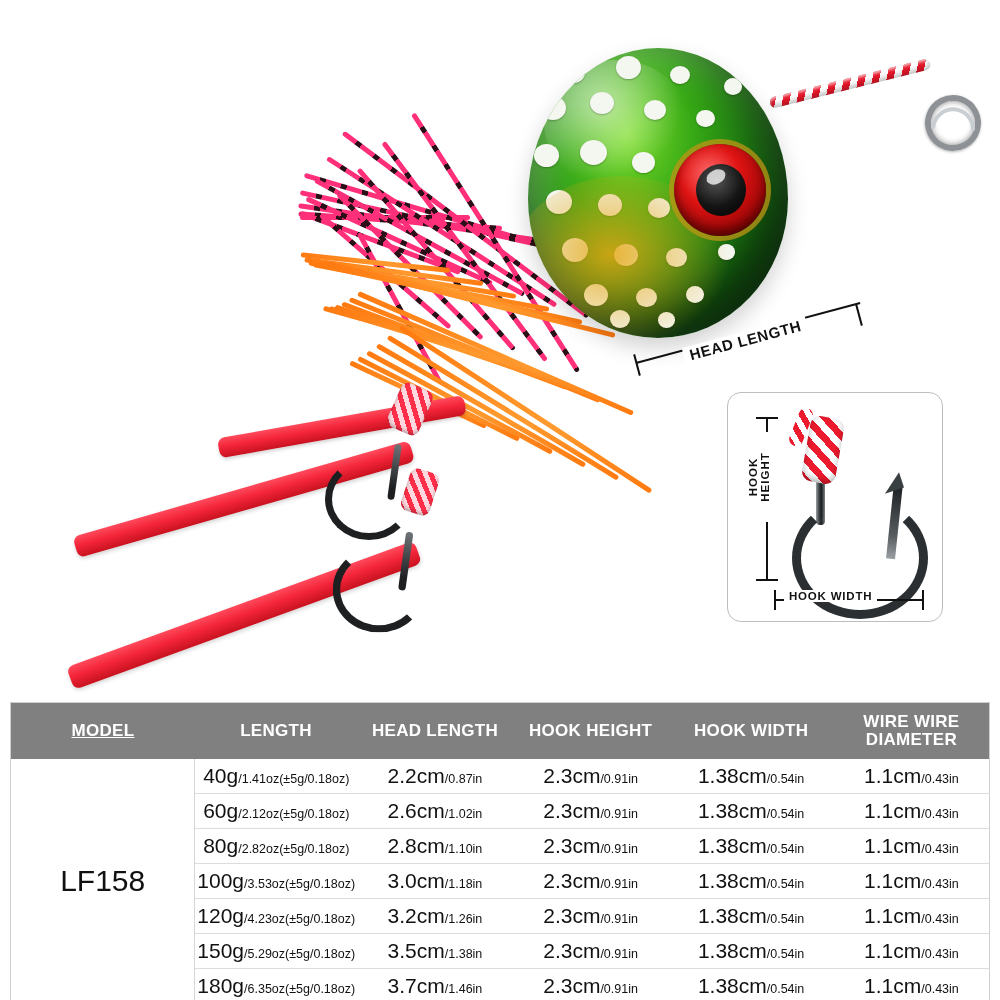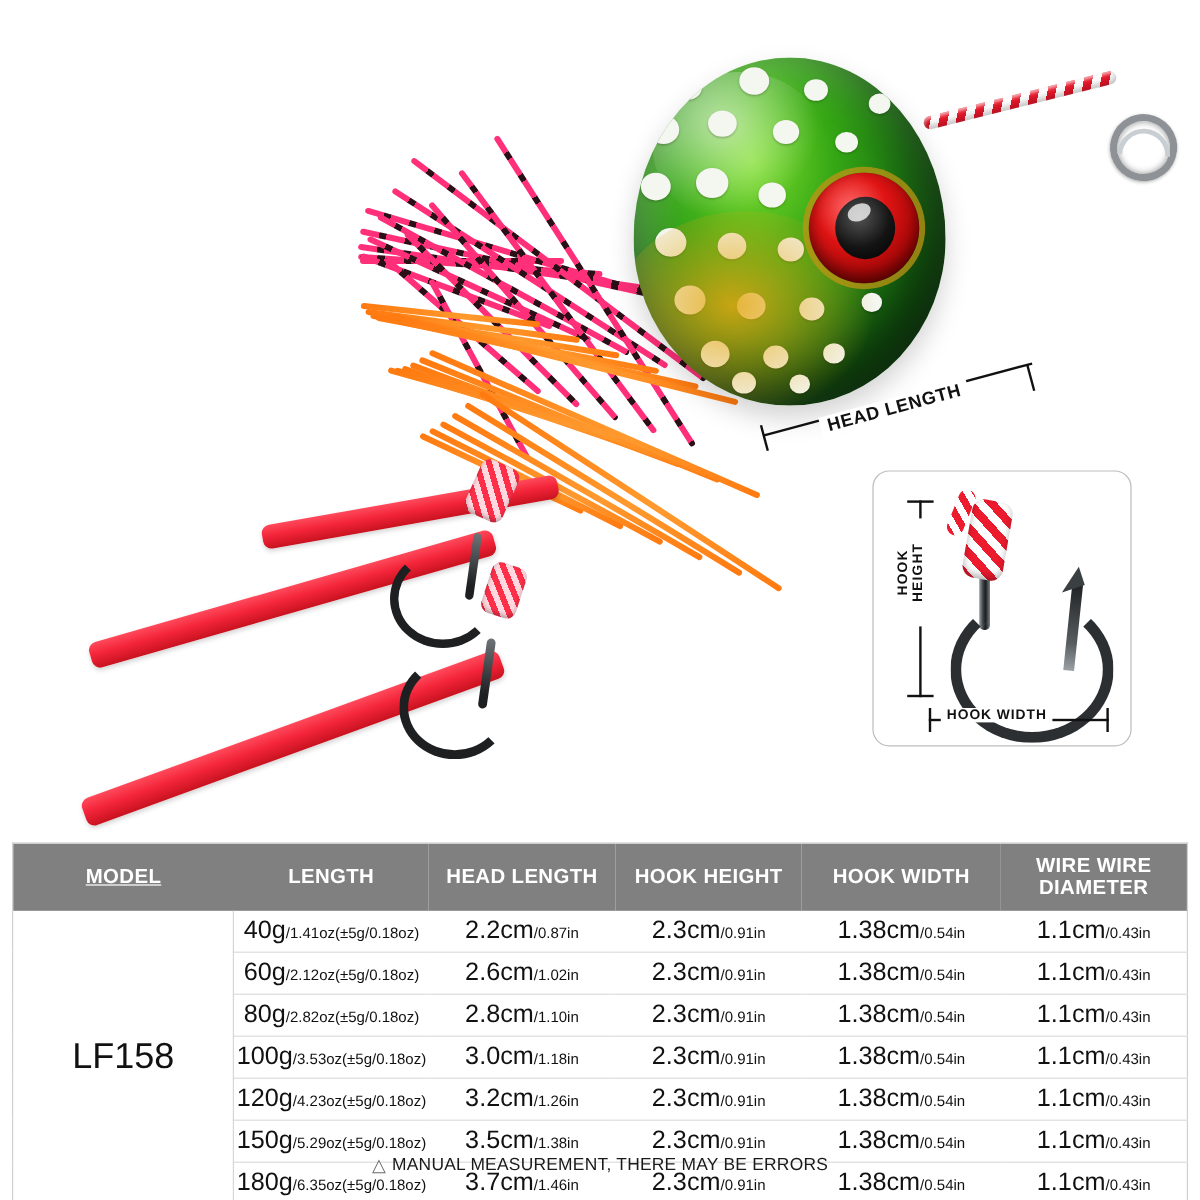--- a/index.html
+++ b/index.html
@@ -369,17 +369,14 @@
             <td class="cell-weight"><span class="big">180g</span><span class="sub">/6.35oz(±5g/0.18oz)</span></td>
             <td class="cell-head"><span class="big">3.7cm</span><span class="sub">/1.46in</span></td>
             <td class="cell-hook-height"><span class="big">2.3cm</span><span class="sub">/0.91in</span></td>
             <td class="cell-hook-width"><span class="big">1.38cm</span><span class="sub">/0.54in</span></td>
             <td class="cell-wire"><span class="big">1.1cm</span><span class="sub">/0.43in</span></td>
           </tr>
         </tbody>
     </table>
   </div>
 
-  <div class="footer-note">
-    <span class="warn-tri">△</span><span>MANUAL MEASUREMENT, THERE MAY BE ERRORS</span>
-  </div>
 
 </div>
 
 </body></html>

